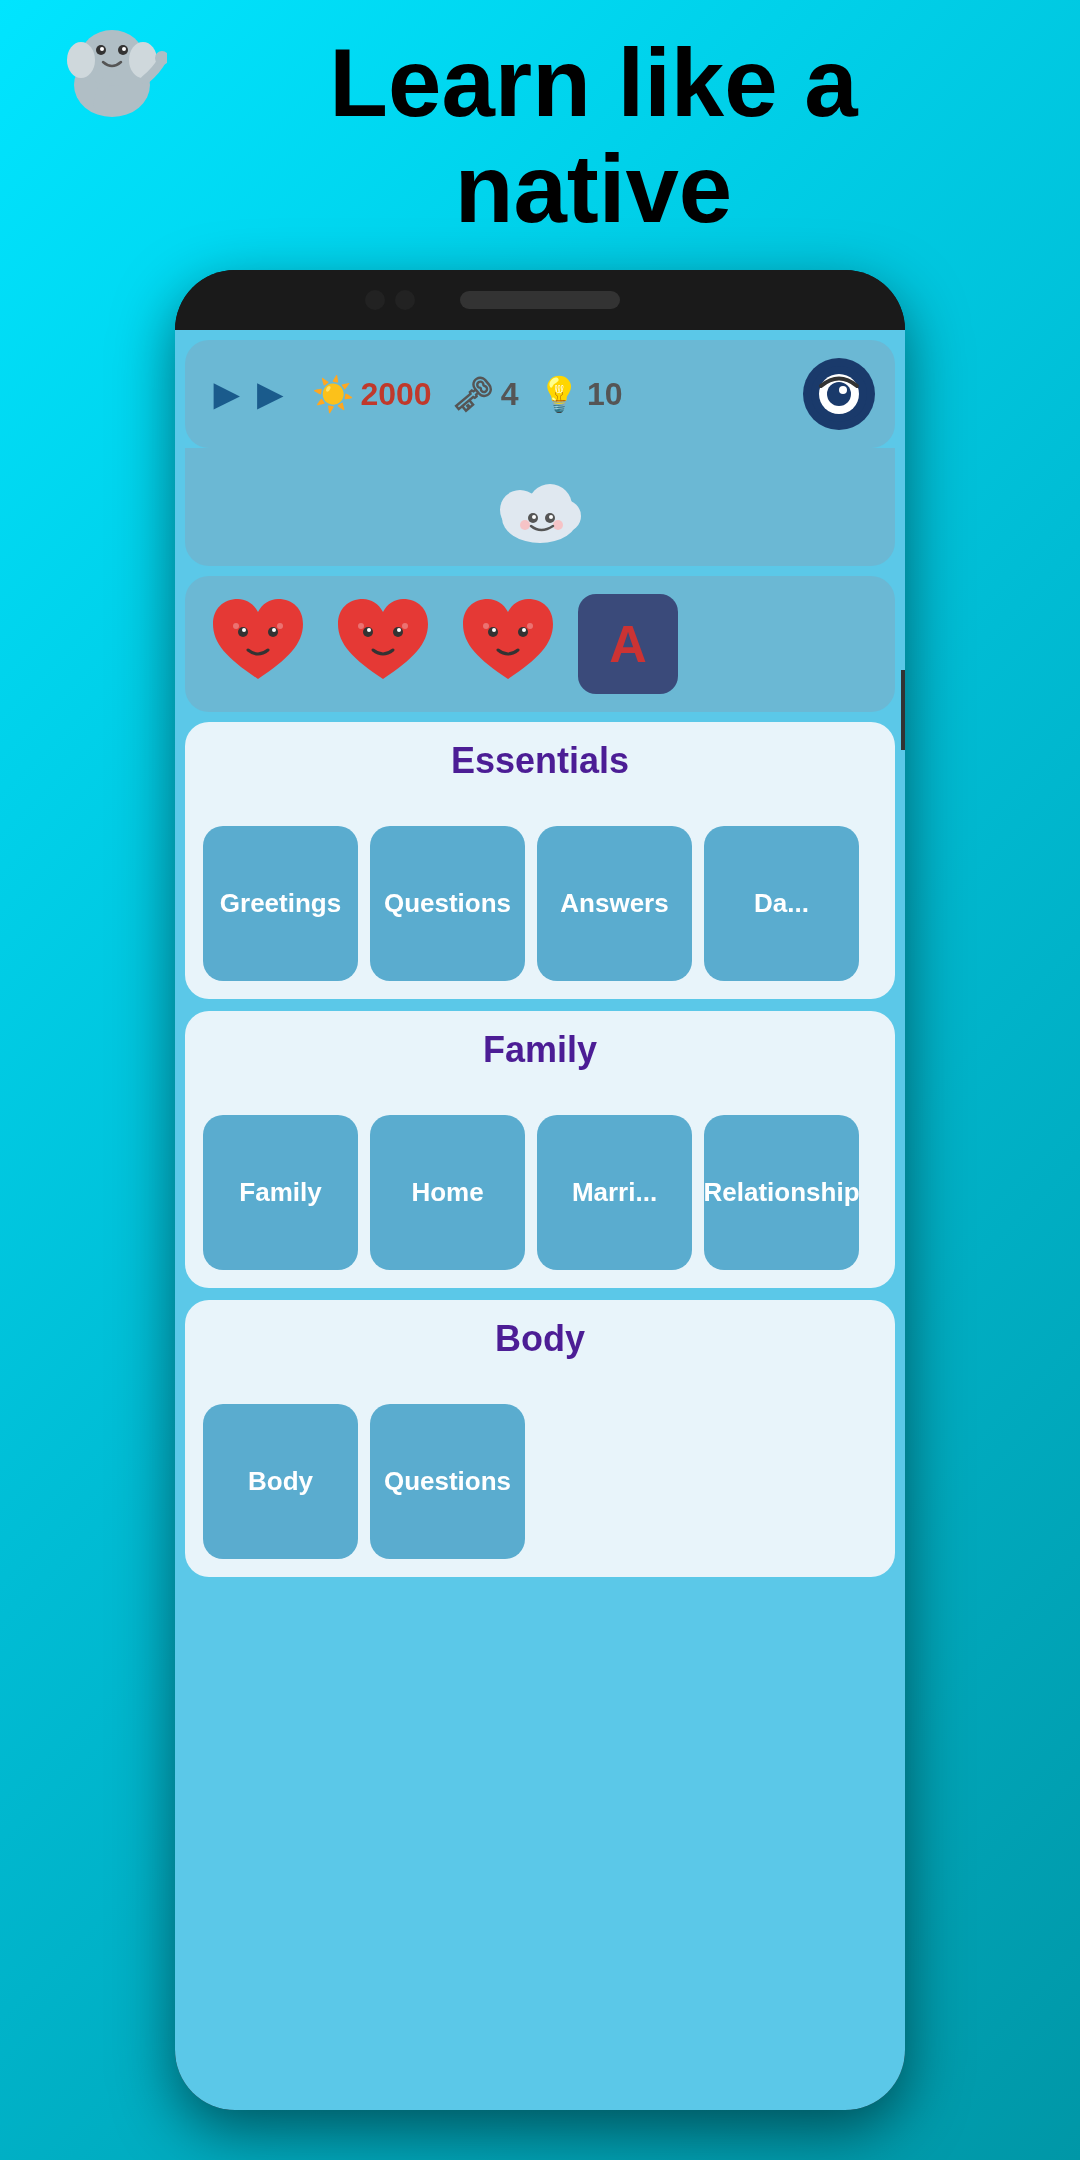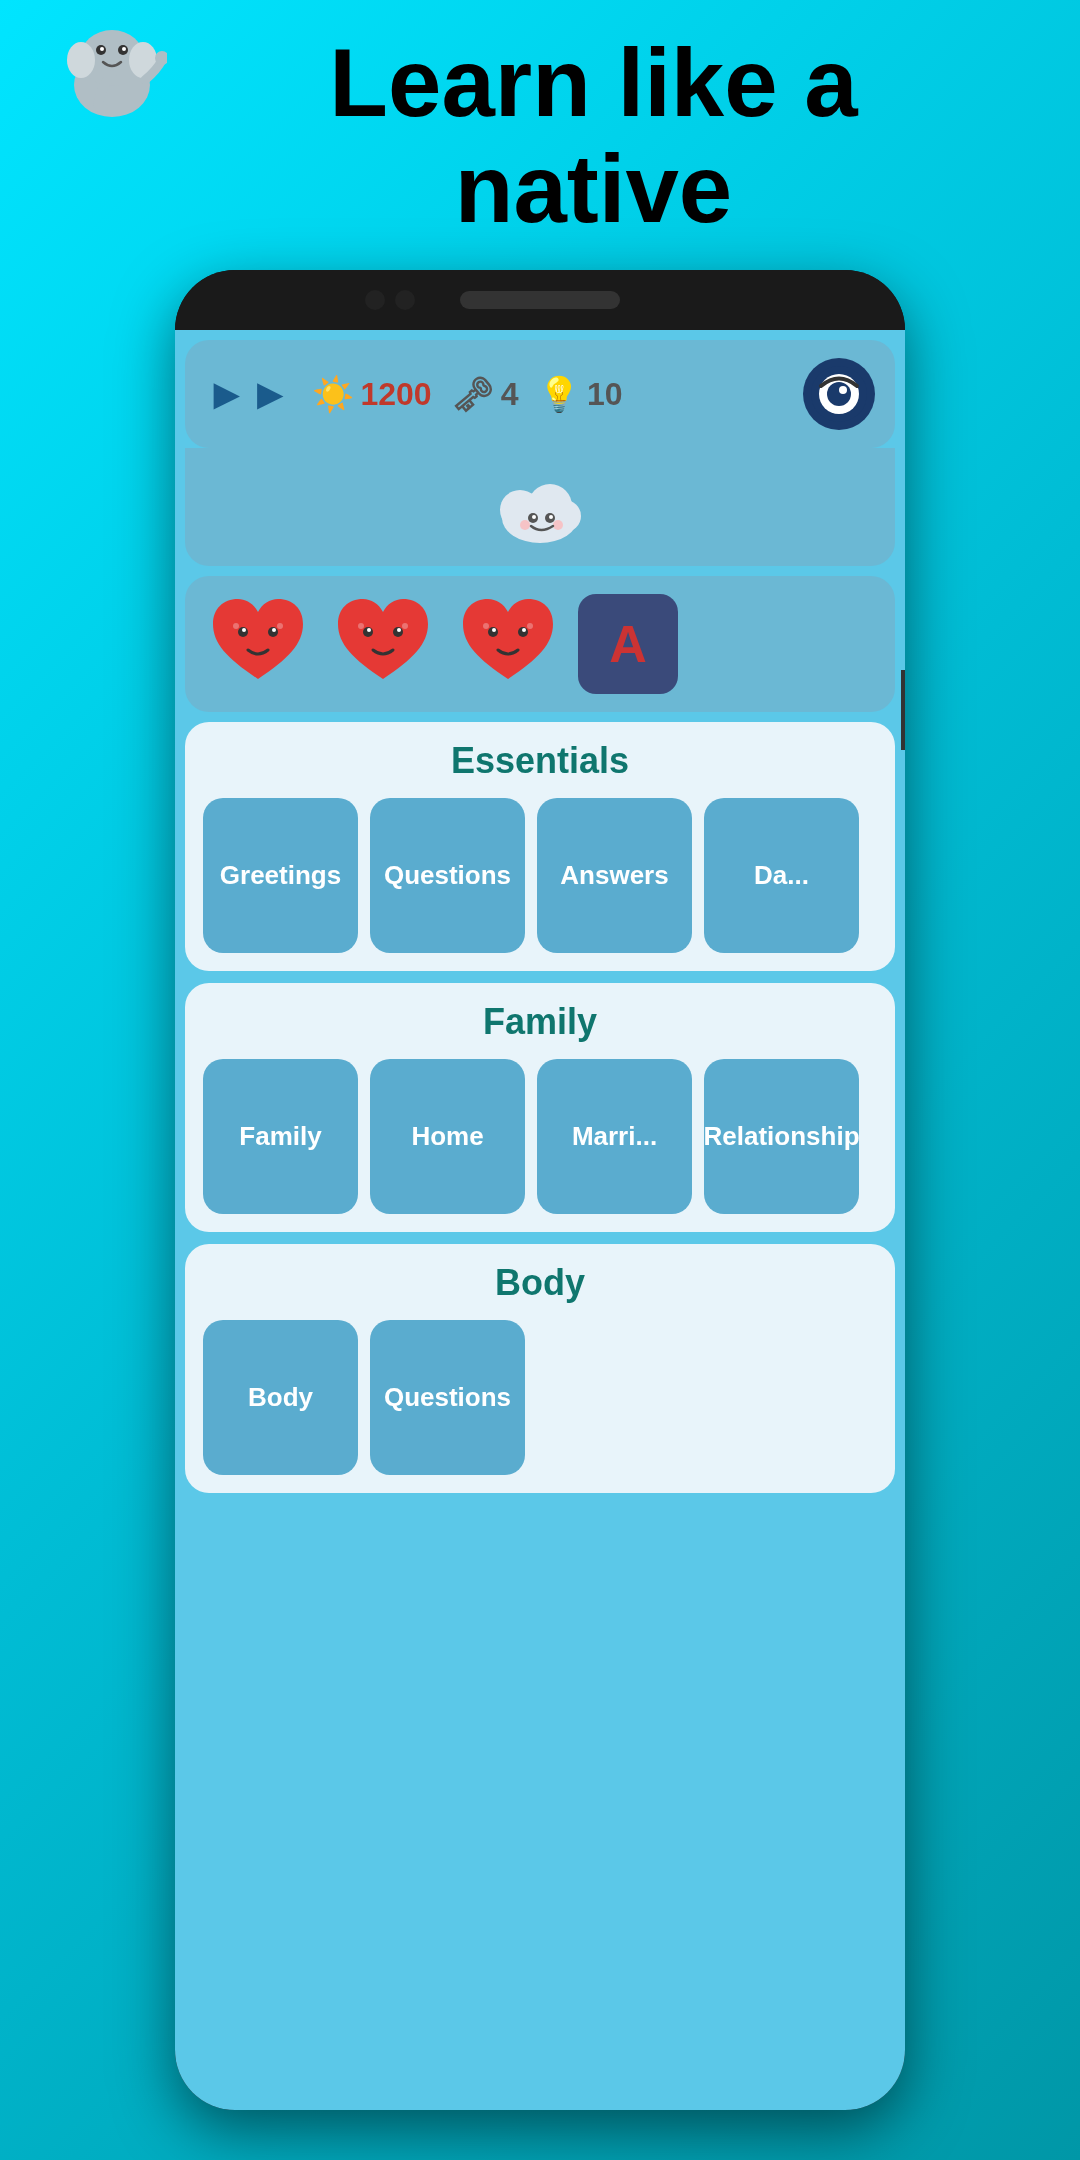--- a/index.html
+++ b/index.html
@@ -183,21 +183,21 @@
     .category-section {
       background: #e8f4fa;
       border-radius: 24px;
       padding: 18px;
       margin-bottom: 12px;
     }
 
     .category-title {
       font-size: 36px;
       font-weight: 700;
-      color: #0f766e;
+      color: #4c1d95;
       text-align: center;
       margin-bottom: 16px;
     }
 
     .items-grid {
       display: flex;
       gap: 12px;
       overflow: hidden;
     }
 
@@ -209,20 +209,21 @@
       min-width: 155px;
       display: flex;
       align-items: center;
       justify-content: center;
       font-size: 26px;
       font-weight: 600;
       color: #fff;
       text-align: center;
       padding: 10px;
       cursor: pointer;
+      margin-top: 28px;
     }
 
     
     .phone-screen::-webkit-scrollbar { width: 6px; }
     .phone-screen::-webkit-scrollbar-track { background: transparent; }
     .phone-screen::-webkit-scrollbar-thumb { background: rgba(255,255,255,0.4); border-radius: 3px; }
 
     
     .side-button {
       position: absolute;
@@ -280,21 +281,21 @@
   <div class="phone-screen">
 
     <div class="stats-bar">
 
       <div style="color:#1a5b8c; font-size:44px; font-weight:900; transform:rotate(0deg);">
         ►►
       </div>
 
       <div class="stat-item">
         <span class="stat-icon">☀️</span>
-        <span>1200</span>
+        <span>2000</span>
       </div>
 
       <div class="stat-item keys">
         <span class="stat-icon">🗝</span>
         <span>4</span>
       </div>
 
       <div class="stat-item bulbs">
         <span class="stat-icon">💡</span>
         <span>10</span>

